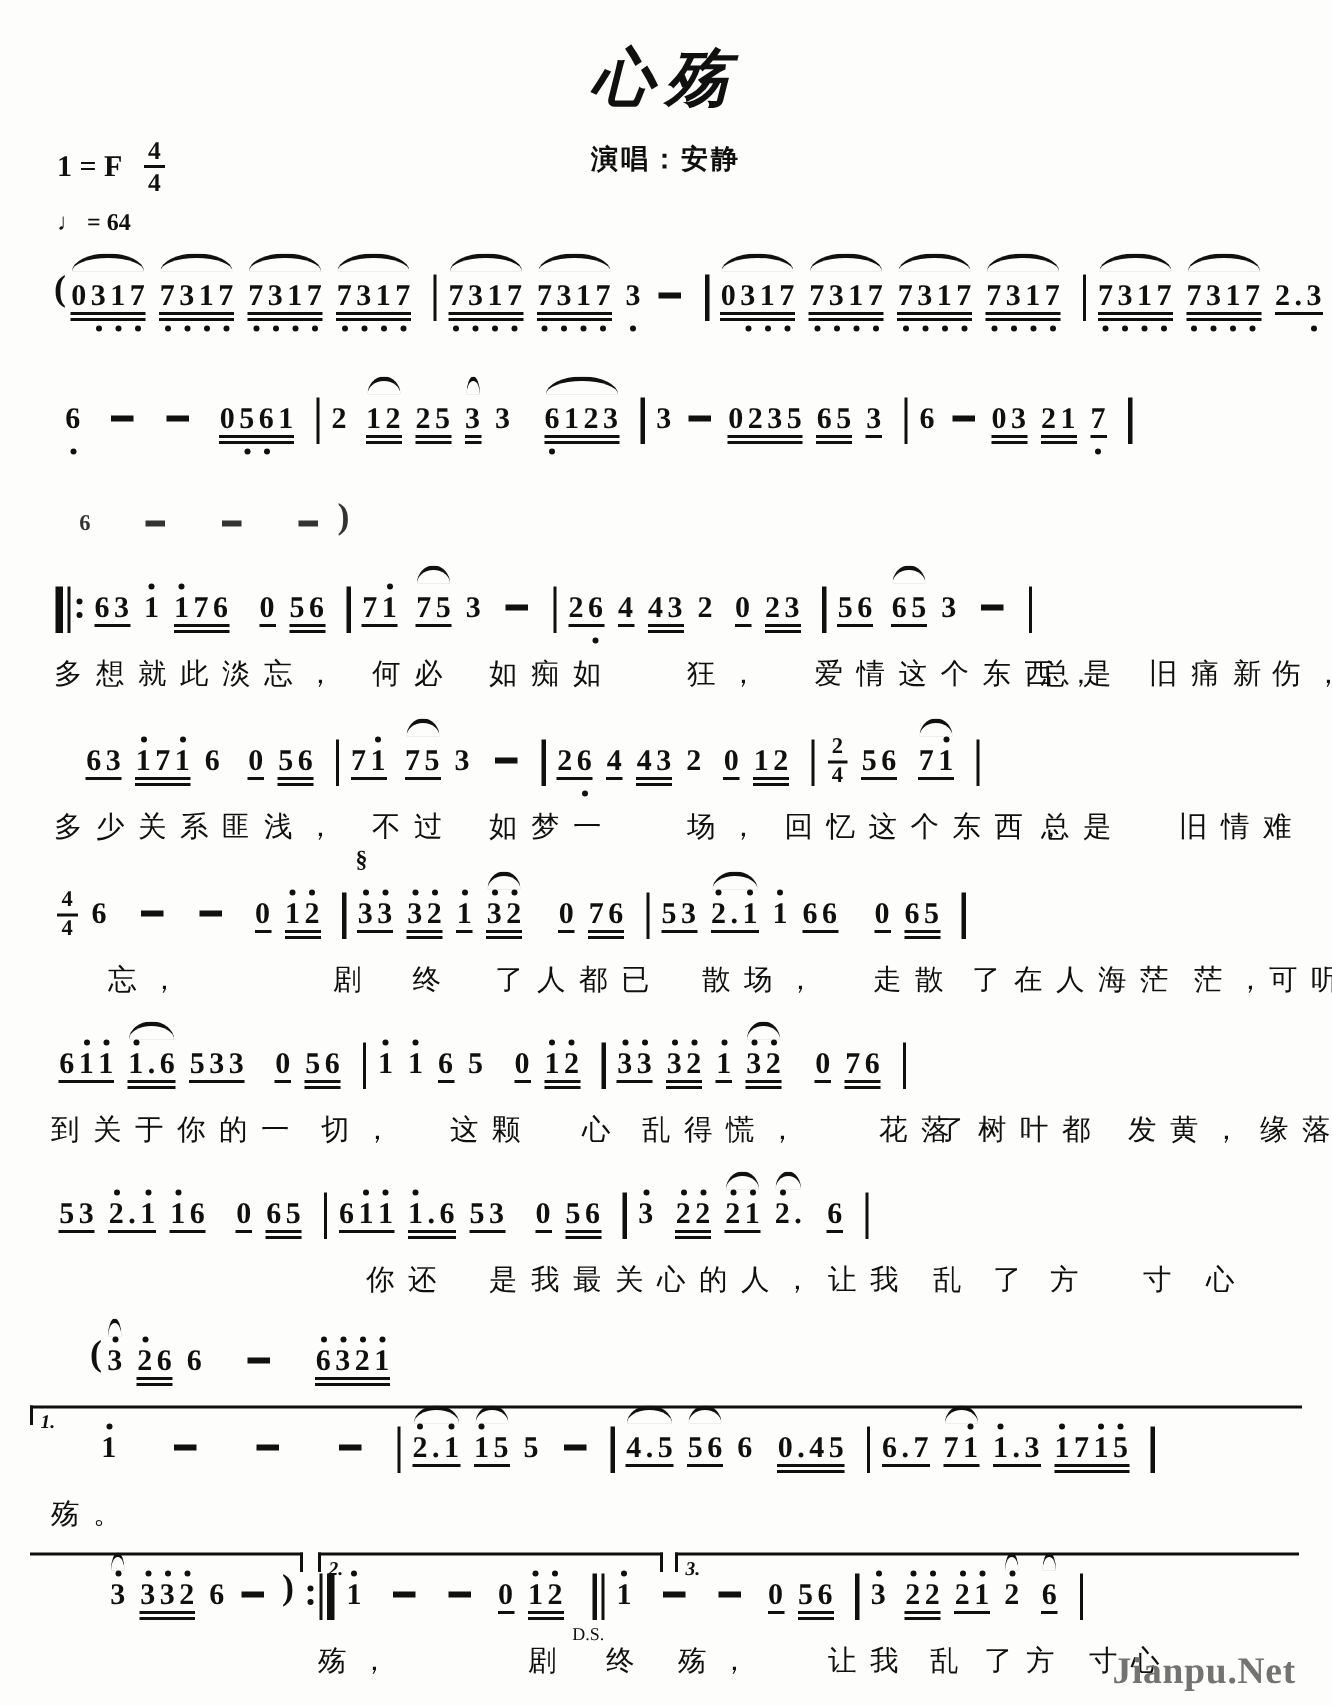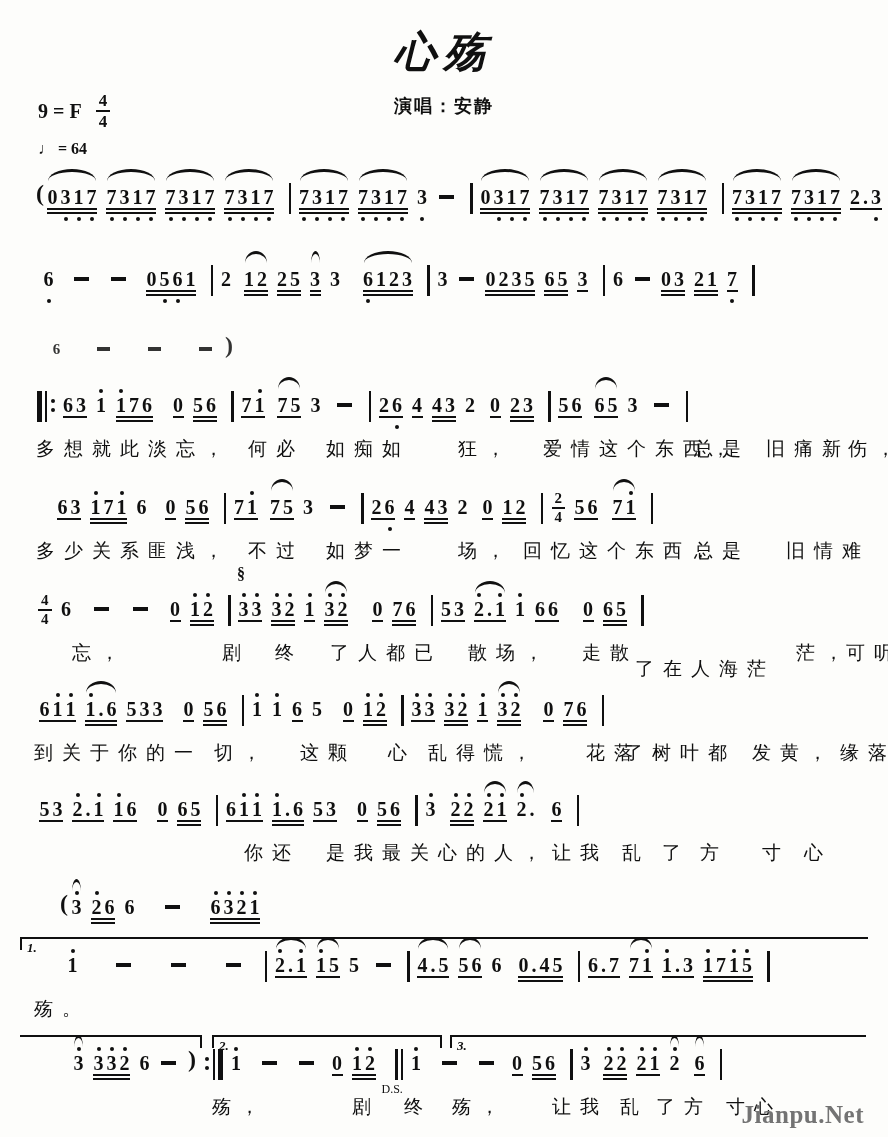--- a/index.html
+++ b/index.html
@@ -75,21 +75,21 @@
 </head>
 <body style="background: rgb(253, 253, 251);">
 
 <div class="page">
 
   <div class="header">
     <div class="title">心殇</div>
     <div class="performer">演唱：安静</div>
     <div class="keyblock">
       <div class="keyrow">
-        <span>9 = F</span>
+        <span>1 = F</span>
         <span class="frac">
           <span class="tst">4</span>
           <span class="tsb">4</span>
         </span>
       </div>
       <div class="temporow">
         <span>♩</span>
         <span>= 64</span>
       </div>
     </div>
@@ -1735,21 +1735,21 @@
           <div class="bl"></div>
         </div>
       </div>
       <div class="lrow">
         <span class="lseg" style="left: 72px;">忘，</span>
         <span class="lseg" style="left: 222px;">剧</span>
         <span class="lseg" style="left: 275px;">终</span>
         <span class="lseg" style="left: 330px;">了人都已</span>
         <span class="lseg" style="left: 468px; text-align: right;">散场，</span>
         <span class="lseg" style="left: 582px;">走散</span>
-        <span class="lseg" style="left: 635px; margin-top: 16px;">了在人海茫</span>
+        <span class="lseg" style="left: 648px;">了在人海茫</span>
         <span class="lseg" style="left: 796px;">茫，</span>
         <span class="lseg" style="left: 846px;">可听</span>
       </div>
       <div class="mline" style="margin-top: 10px; padding-left: 38px;">
         <div class="tok u1">
           <div class="chs">
             <div class="ch">
               <div class="da"></div>
               <div class="g">6</div>
               <div class="db"></div>

